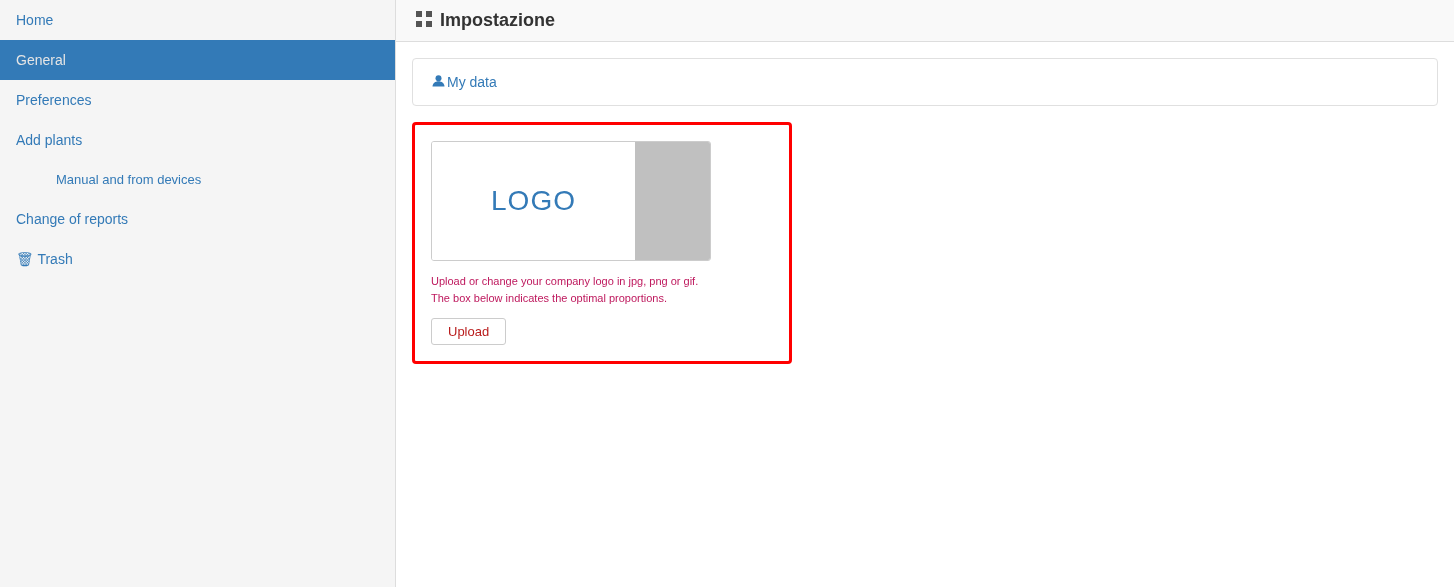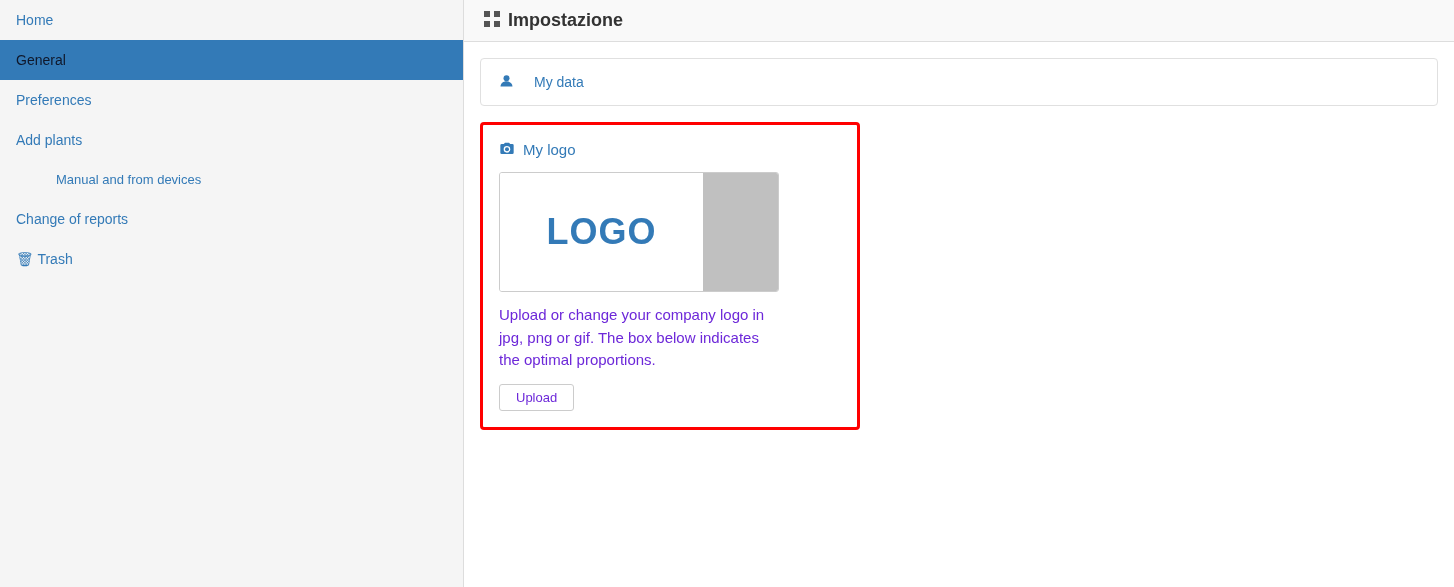--- a/index.html
+++ b/index.html
@@ -7,21 +7,21 @@
       font-family: Arial, sans-serif;
       font-size: 14px;
       background: #f0f0f0;
       display: flex;
       height: 587px;
       overflow: hidden;
     }
 
     
     #sidebar {
-      width: 464px;
+      width: 396px;
       background: #f5f5f5;
       border-right: 1px solid #ddd;
       flex-shrink: 0;
       padding-top: 0;
     }
 
     .sidebar-item {
       display: block;
       padding: 12px 16px;
       color: #337ab7;
@@ -29,21 +29,21 @@
       font-size: 14px;
       text-decoration: none;
       background: transparent;
       border: none;
       width: 100%;
       text-align: left;
     }
 
     .sidebar-item.active {
       background: #337ab7;
-      color: #0f172a;
+      color: #e5e5e5;
     }
 
     .sidebar-item.sub {
       padding-left: 56px;
       font-size: 13px;
     }
 
     .sidebar-item.no-indent {
     }
 
@@ -82,21 +82,21 @@
       overflow: hidden;
     }
 
     .section-item {
       display: flex;
       align-items: center;
       padding: 14px 18px;
       border-bottom: 1px solid #e8e8e8;
       color: #337ab7;
       cursor: pointer;
-      gap: 20px;
+      gap: 1px;
       font-size: 14px;
     }
 
     .section-item:last-child {
       border-bottom: none;
     }
 
     .section-item .icon {
       font-size: 15px;
       color: #337ab7;
@@ -135,48 +135,48 @@
 
     .logo-text-area {
       flex: 1;
       display: flex;
       align-items: center;
       justify-content: center;
       background: #fff;
     }
 
     .logo-text {
-      font-size: 36px;
-      font-weight: bold;
+      font-size: 28px;
+      font-weight: normal;
       color: #337ab7;
       letter-spacing: 1px;
       text-align: center;
     }
 
     .logo-gray-box {
       width: 75px;
       background: #c0c0c0;
     }
 
     .logo-description {
-      font-size: 15px;
-      color: #6d28d9;
+      font-size: 11px;
+      color: #be185d;
       margin-bottom: 12px;
       line-height: 1.5;
       max-width: 280px;
     }
 
     .upload-btn {
       padding: 5px 16px;
       background: #fff;
       border: 1px solid #ccc;
       border-radius: 3px;
       cursor: pointer;
       font-size: 13px;
-      color: #6d28d9;
+      color: #b91c1c;
     }
   </style>
 </head>
 <body>
 
 <div id="sidebar">
   <a class="sidebar-item">Home</a>
   <a class="sidebar-item active">General</a>
   <a class="sidebar-item no-indent">Preferences</a>
   <a class="sidebar-item no-indent">Add plants</a>
@@ -206,29 +206,20 @@
         <svg width="15" height="15" viewBox="0 0 20 20" fill="#337ab7">
           <circle cx="10" cy="7" r="4"></circle>
             <path d="M2 18c0-4 3.6-7 8-7s8 3 8 7"></path>
         </svg>
       </span>
       <span>My data</span>
     </div>
   </div>
 
   <div class="logo-section">
-    <div class="logo-section-header">
-      <span>
-        <svg width="16" height="14" viewBox="0 0 24 20" fill="#337ab7">
-          <path d="M9 2l-1.83 2H4a2 2 0 0 0-2 2v11a2 2 0 0 0 2 2h16a2 2 0 0 0 2-2V6a2 2 0 0 0-2-2h-3.17L15 2H9zm3 15a5 5 0 1 1 0-10 5 5 0 0 1 0 10z"></path>
-          <circle cx="12" cy="12" r="3"></circle>
-        </svg>
-      </span>
-      <span>My logo</span>
-    </div>
 
     <div class="logo-preview-box">
       <div class="logo-text-area">
         <span class="logo-text">LOGO</span>
       </div>
       <div class="logo-gray-box"></div>
     </div>
 
     <p class="logo-description">Upload or change your company logo in jpg, png or gif. The box below indicates the optimal proportions.</p>
 

